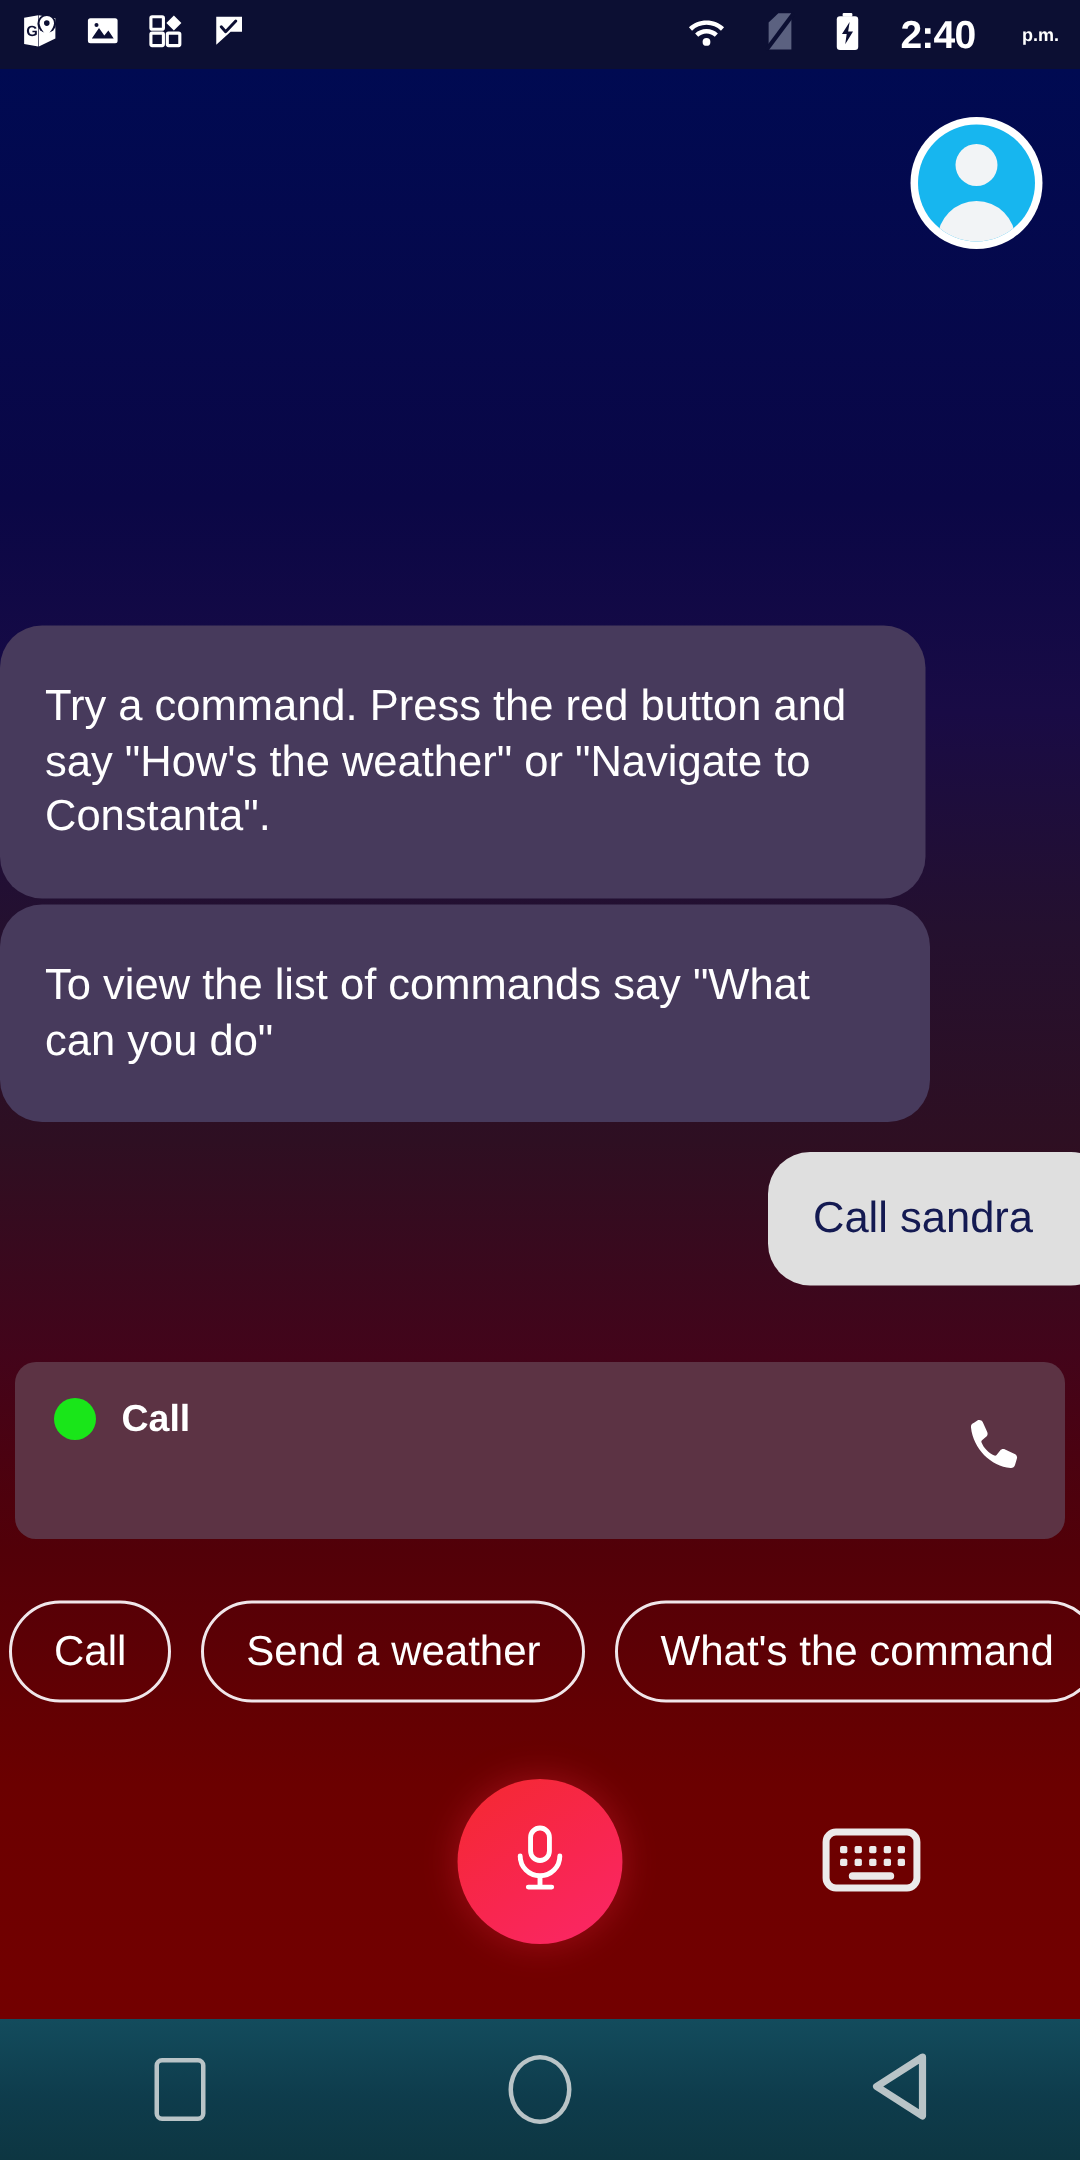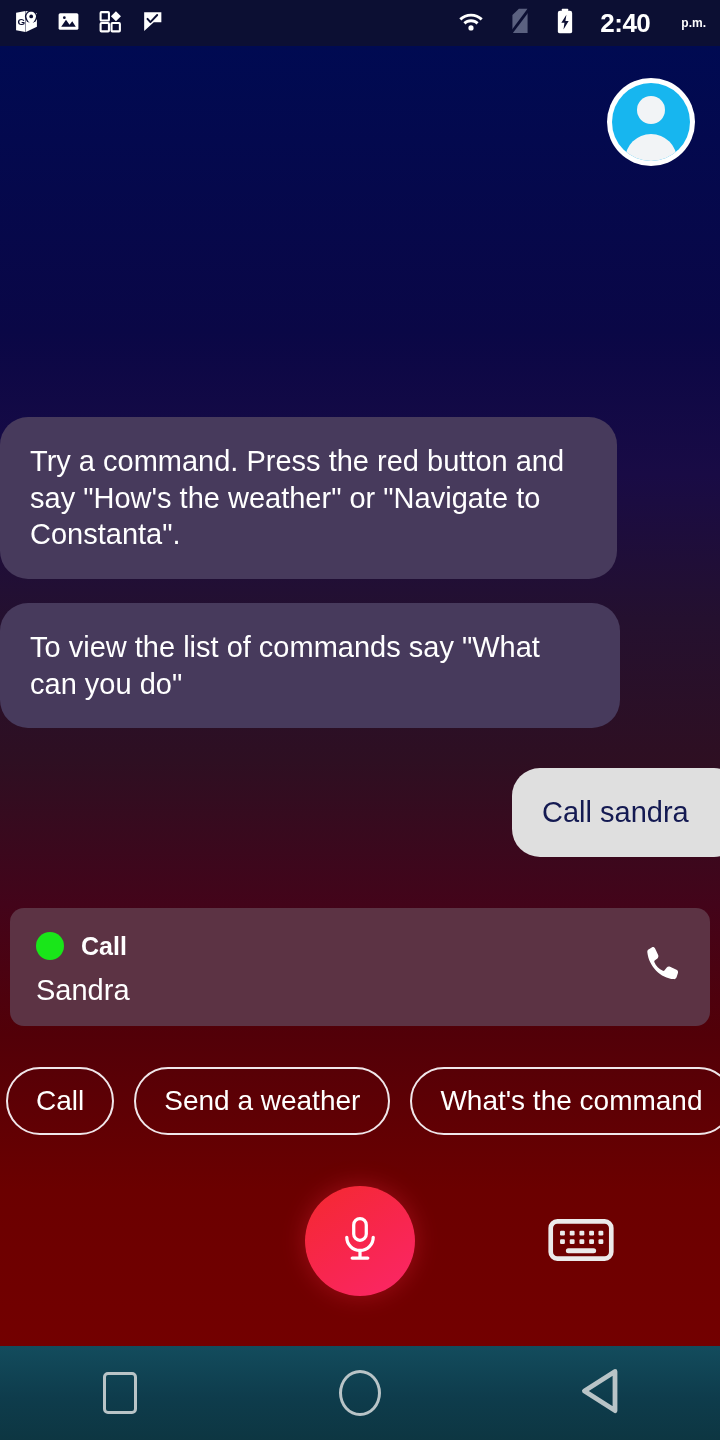--- a/index.html
+++ b/index.html
@@ -80,21 +80,21 @@
     width:52px; height:38px;
     border-radius:26px 26px 0 0;
     background:#f2f4f6;
   }
 
   
   .bubble-bot {
     position:absolute; left:0;
     background:#473a5c;
     border-radius:28px;
-    padding:26px 30px;
+    padding:36px 30px;
     color:#fff;
     font-size:29px;
     line-height:1.26;
   }
   #bubble1 { top:371px; width:617px; }
   #bubble2 { top:557px; width:620px; }
 
   .bubble-user {
     position:absolute;
     background:#dfdfdf;
@@ -281,21 +281,20 @@
 
     <div class="bubble-user">
       <span>Call sandra</span>
     </div>
 
     <div id="action-card">
       <div class="card-row1">
         <span class="green-dot"></span>
         <span class="card-title">Call</span>
       </div>
-      <div class="card-sub">Sandra</div>
       <span id="card-phone">
         <svg width="44" height="44" viewBox="0 0 24 24">
           <path d="M6.6 2.3c.7-.2 1.4.1 1.7.8l1.6 3.5c.3.6.1 1.4-.4 1.8l-1.5 1.2c-.2.2-.3.5-.2.8.8 2.1 2.6 3.9 4.7 4.8.3.1.6 0 .8-.2l1.3-1.6c.4-.5 1.1-.7 1.8-.4l3.5 1.6c.7.3 1 1 .8 1.7l-.7 2.3c-.2.7-.9 1.2-1.6 1.1C11.3 19.2 4.8 12.7 4 5c-.1-.8.3-1.5 1.1-1.7z" fill="#fff"></path>
         </svg>
       </span>
     </div>
 
     <div id="chips">
       <div class="chip">
         <span>Call</span>

